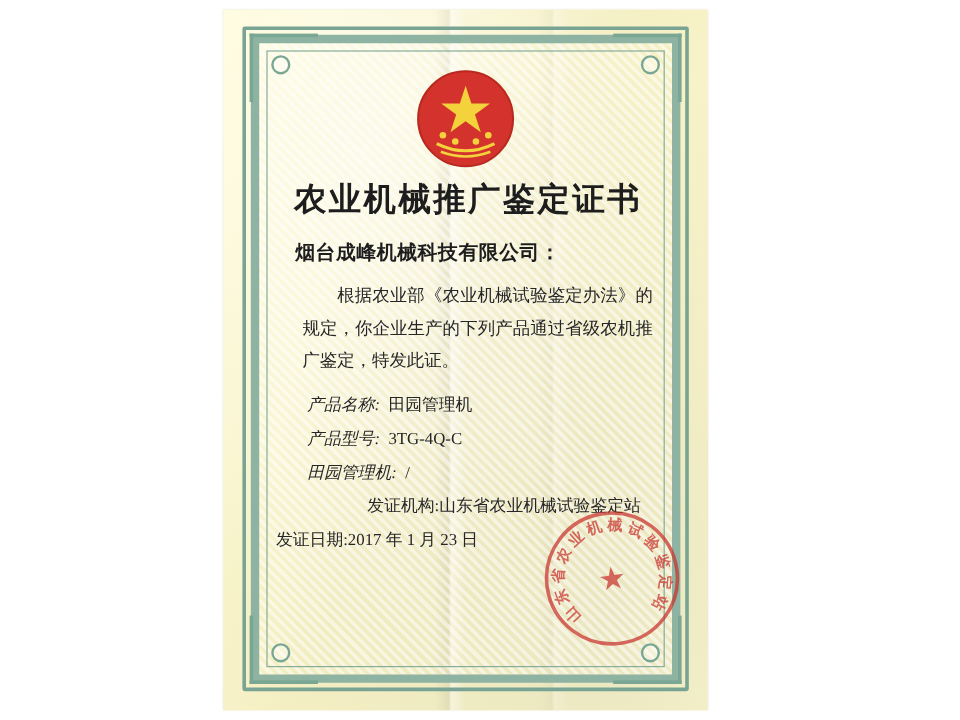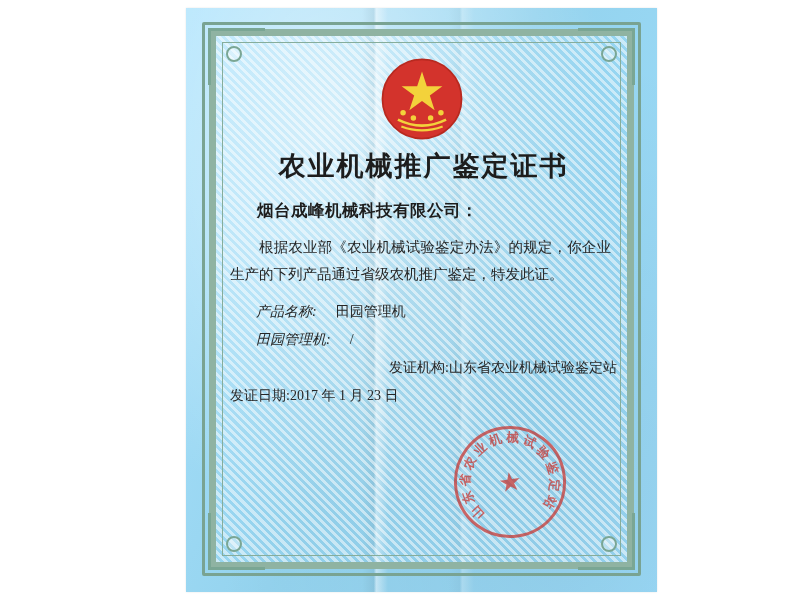--- a/index.html
+++ b/index.html
@@ -15,23 +15,23 @@
     width: 800px;
     height: 600px;
     background: #ffffff;
     overflow: hidden;
   }
   
   .cert-photo {
     position: absolute;
     left: 186px;
     top: 8px;
-    width: 471px;
+    width: 404px;
     height: 584px;
-    background: #7dd3fc;
+    background: #fef9c3;
     box-shadow: 0 0 2px rgba(0,0,0,0.10);
     overflow: hidden;
   }
   
   .paper-shade {
     position: absolute;
     inset: 0;
     background:
       radial-gradient(ellipse at 30% 20%, rgba(255,255,255,0.55), rgba(255,255,255,0) 60%),
       radial-gradient(ellipse at 80% 85%, rgba(0,0,0,0.07), rgba(0,0,0,0) 65%),
@@ -126,51 +126,51 @@
     font-size: 27px;
     letter-spacing: 2px;
     color: #1d1d1d;
     margin-bottom: 16px;
   }
   .addressee {
     font-family: "Liberation Serif", serif;
     font-weight: bold;
     font-size: 16.5px;
     color: #1d1d1d;
-    margin: 0 0 12px 27px;
+    margin: 0 0 12px 16px;
     letter-spacing: .5px;
   }
   .para {
     font-family: "Liberation Serif", serif;
     font-size: 14.5px;
     line-height: 27px;
     color: #262626;
     text-indent: 29px;
-    margin: 0 6px 10px 0;
+    margin: 0 6px 10px 22px;
     text-align: justify;
   }
   .fields {
     margin: 4px 0 0 26px;
   }
   .field {
     font-family: "Liberation Serif", serif;
     font-size: 14px;
     line-height: 28px;
     color: #262626;
     white-space: nowrap;
   }
   .field .k { display: inline-block; font-style: italic; }
-  .field .v { display: inline-block; margin-left: 19px; }
+  .field .v { display: inline-block; margin-left: 7px; }
   .issuer-line {
     font-family: "Liberation Serif", serif;
     font-size: 14px;
     line-height: 28px;
     color: #262626;
     text-align: right;
-    margin-right: 0;
+    margin-right: 16px;
     white-space: nowrap;
   }
   .issuedate-line {
     font-family: "Liberation Serif", serif;
     font-size: 14px;
     line-height: 28px;
     color: #262626;
     text-align: left;
     margin-right: 40px;
     white-space: nowrap;
@@ -254,20 +254,23 @@
     </svg>
 
     <div class="content">
       <div class="title">农业机械推广鉴定证书</div>
       <div class="addressee">烟台成峰机械科技有限公司：</div>
       <div class="para">根据农业部《农业机械试验鉴定办法》的规定，你企业生产的下列产品通过省级农机推广鉴定，特发此证。</div>
 
       <div class="fields">
         <div class="field">
           <span class="k">产品名称:</span><span class="v">田园管理机</span>
+        </div>
+        <div class="field">
+          <span class="k">产品型号:</span><span class="v">3TG-4Q-C</span>
         </div>
         <div class="field">
           <span class="k">田园管理机:</span><span class="v">/</span>
         </div>
       </div>
 
       <div class="issuer-line">
         <span class="k">发证机构:</span><span class="v">山东省农业机械试验鉴定站</span>
       </div>
       <div class="issuedate-line">

